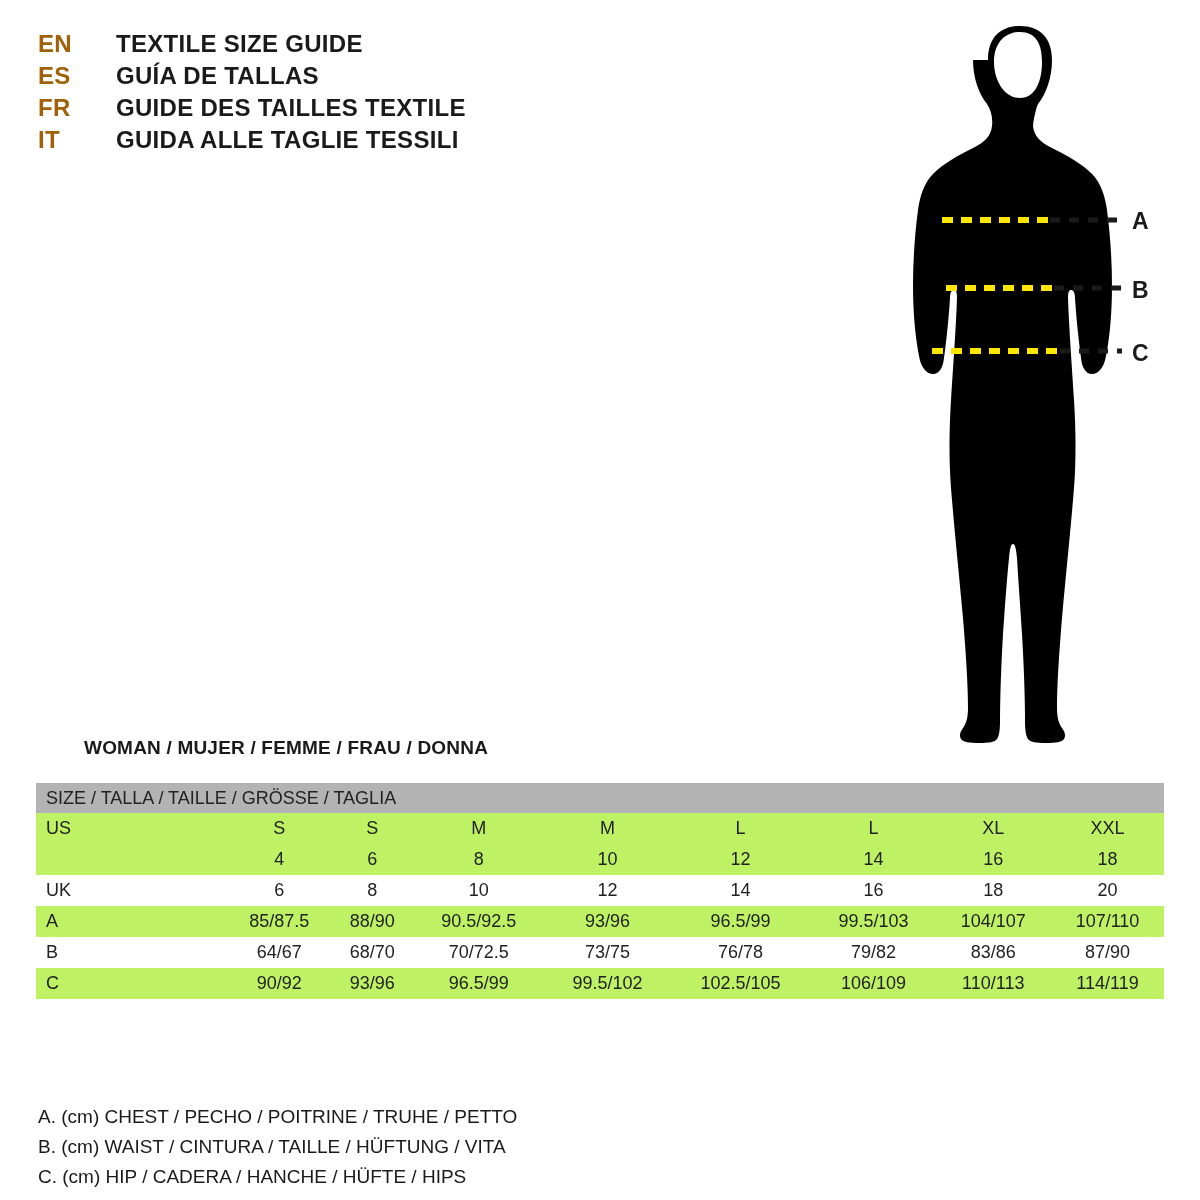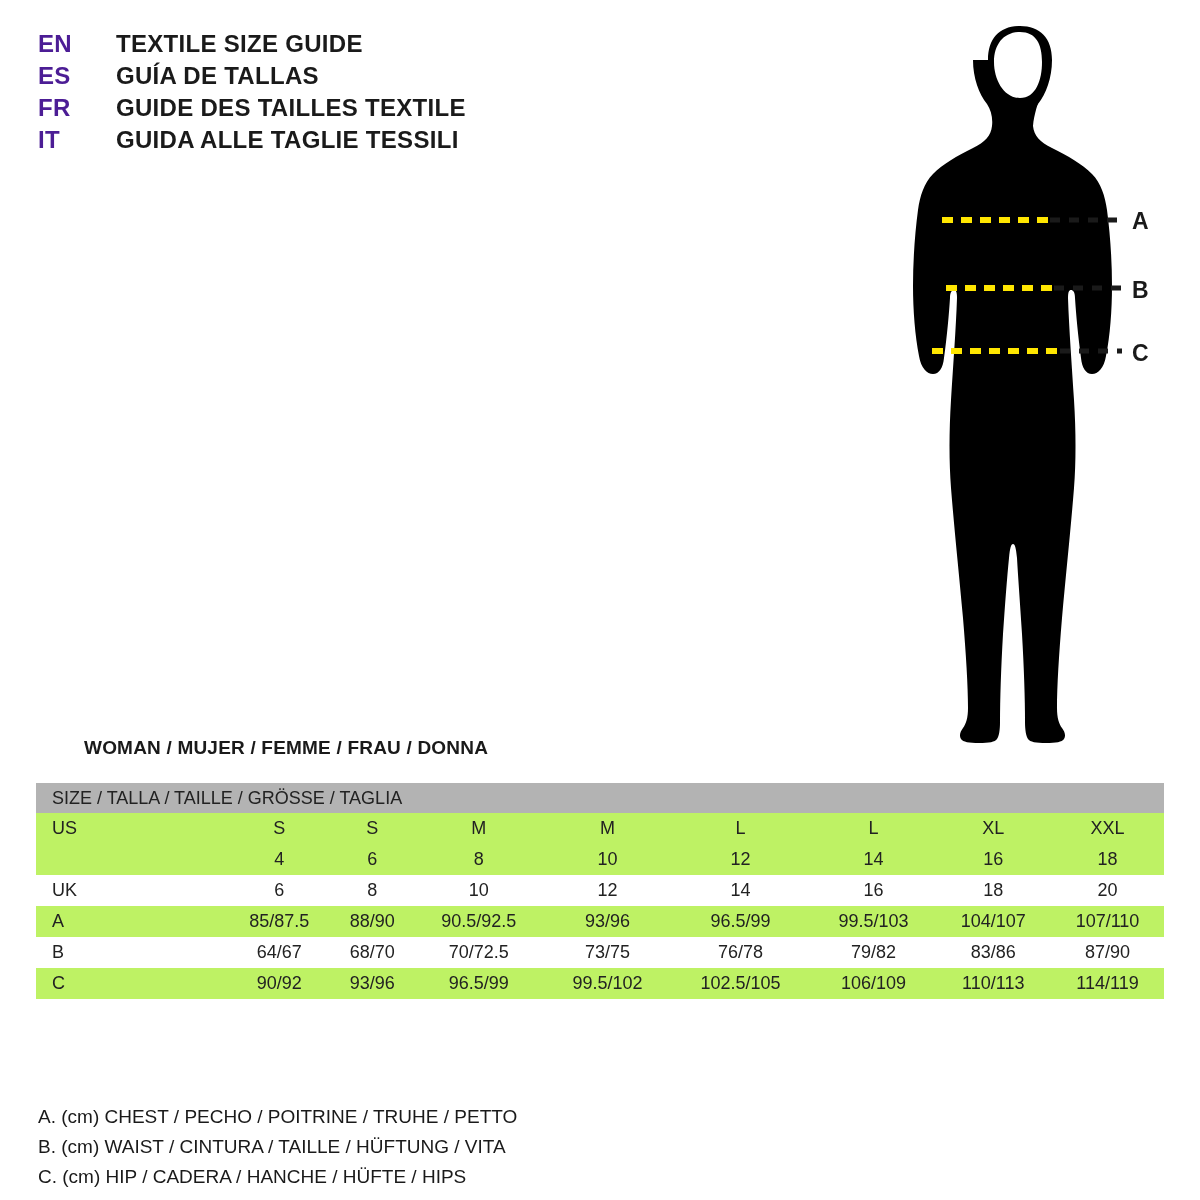--- a/index.html
+++ b/index.html
@@ -28,21 +28,21 @@
     display: flex;
     align-items: baseline;
     height: 32px;
     line-height: 32px;
   }
   .lang-code {
     width: 78px;
     font-size: 24px;
     font-weight: bold;
     letter-spacing: 0.3px;
-    color: #4c1d95;
+    color: #a16207;
   }
   .lang-text {
     font-size: 24px;
     font-weight: bold;
     letter-spacing: 0.3px;
     color: #1a1a1a;
     white-space: nowrap;
   }
 
   
@@ -91,21 +91,21 @@
     padding: 0;
     height: 31px;
     text-align: center;
     font-weight: normal;
     color: #222222;
     vertical-align: middle;
   }
   table.size-table th.row-head,
   table.size-table td.row-head {
     text-align: left;
-    padding-left: 16px;
+    padding-left: 10px;
     width: 190px;
   }
   tr.head-row td {
     background: #b3b3b3;
     font-weight: normal;
     text-align: left;
     font-size: 18px;
     height: 30px;
   }
   tr.band-light td { background: #bef264; }

